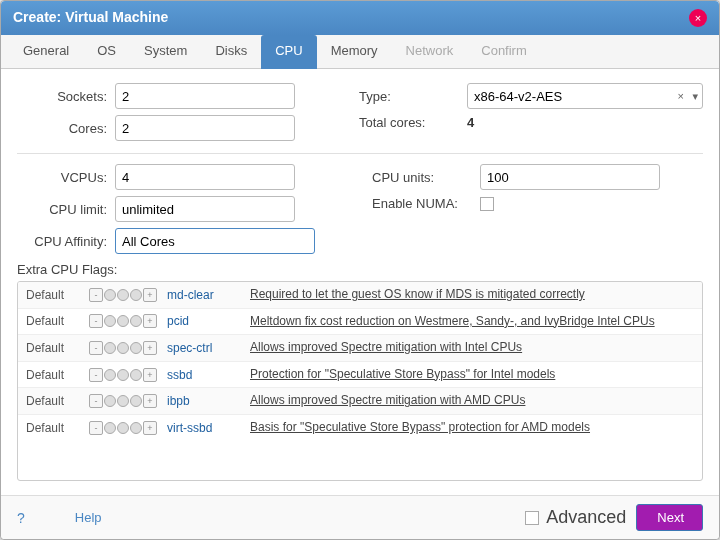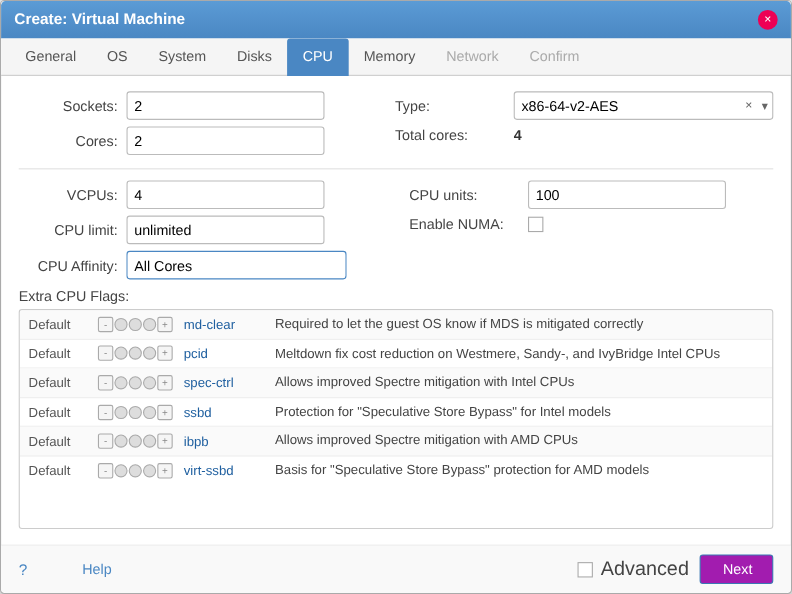--- a/index.html
+++ b/index.html
@@ -35,21 +35,21 @@
     .flags-scroll { flex: 1; overflow-y: auto; }
     .flag-row { display: flex; align-items: center; padding: 5px 8px; border-bottom: 1px solid #eee; gap: 8px; }
     .flag-row:last-child { border-bottom: none; }
     .flag-row:nth-child(odd) { background: #fafafa; }
     .flag-default { min-width: 55px; color: #555; font-size: 12px; }
     .flag-toggle { display: flex; align-items: center; gap: 1px; font-size: 11px; color: #888; min-width: 70px; }
     .flag-toggle-btn { width: 14px; height: 14px; border: 1px solid #aaa; border-radius: 2px; background: #f5f5f5; display: flex; align-items: center; justify-content: center; font-size: 9px; cursor: pointer; }
     .flag-circles { display: flex; gap: 1px; }
     .flag-circle { width: 12px; height: 12px; border-radius: 50%; border: 1px solid #aaa; background: #ddd; }
     .flag-name { min-width: 75px; color: #2060a0; font-size: 12px; font-weight: 500; }
-    .flag-desc { flex: 1; color: #444; font-size: 12px; line-height: 1.3; }
+    .flag-desc { flex: 1; color: #444; font-size: 12px; line-height: 1.3; text-decoration: underline; }
     .flags-table-inner { display: flex; flex: 1; overflow: hidden; }
     .footer { border-top: 1px solid #ddd; padding: 8px 16px; display: flex; align-items: center; justify-content: space-between; background: #f9f9f9; border-radius: 0 0 4px 4px; }
     .footer-left { display: flex; align-items: center; gap: 6px; }
     .help-icon { color: #4a87c3; font-size: 14px; }
     .footer-right { display: flex; align-items: center; gap: 10px; }
     .advanced-wrap { display: flex; align-items: center; gap: 7px; color: #444; font-size: 18px; }
     .adv-checkbox { width: 14px; height: 14px; border: 1px solid #aaa; background: #fff; display: inline-block; }
     .btn { padding: 5px 18px; border-radius: 3px; border: none; cursor: pointer; font-size: 13px; font-weight: 500; }
     .btn-back { background: #e0e0e0; color: #333; border: 1px solid #bbb; }
     .btn-next { background: #a21caf; color: #fff; border: 1px solid #3a77b3; padding-left: 20px; }

